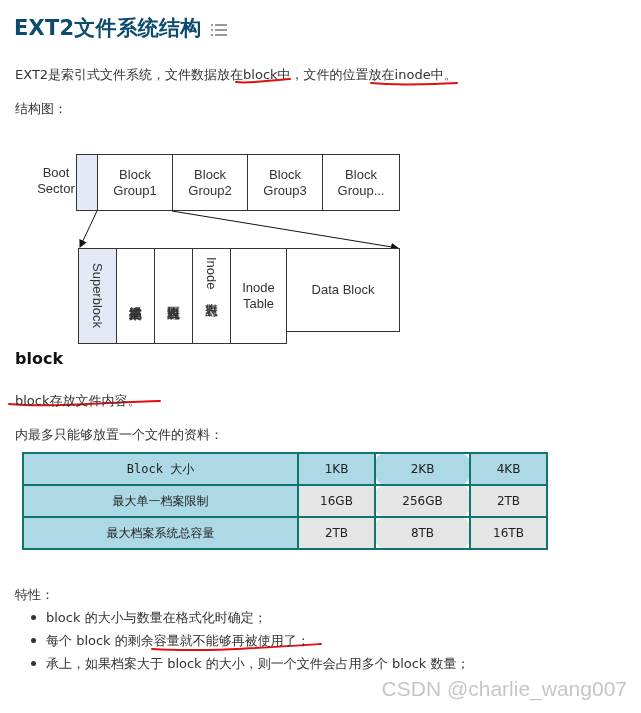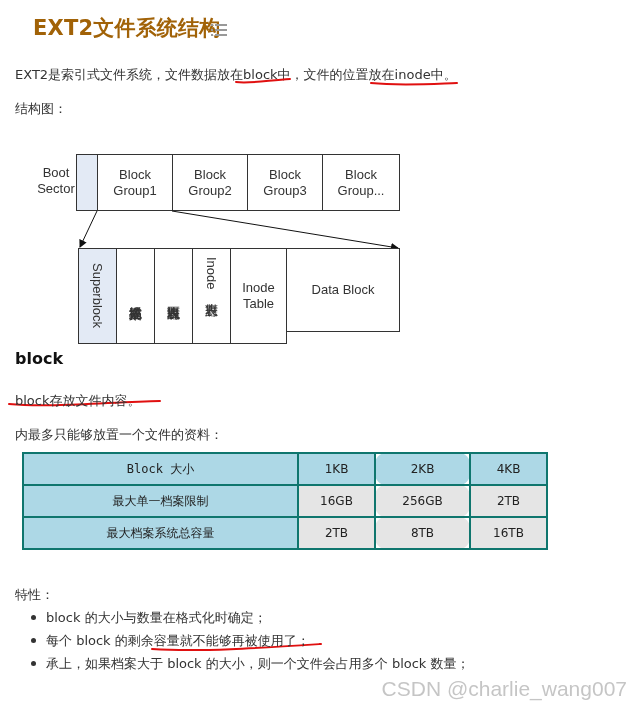--- a/index.html
+++ b/index.html
@@ -3,22 +3,22 @@
 <meta charset="utf-8">
 <style>
   html, body { margin: 0; padding: 0; background: #ffffff; }
   body {
     width: 641px; height: 713px; overflow: hidden; position: relative;
     font-family: "DejaVu Sans", "Liberation Sans", sans-serif;
     color: #222226;
   }
   .abs { position: absolute; }
   .h1 {
-    left: 14px; top: 14px; font-size: 21px; font-weight: bold; color: #a16207;
-    letter-spacing: 0.2px; white-space: nowrap; margin-left: 19px;
+    left: 14px; top: 14px; font-size: 21px; font-weight: bold; color: #0c4a6e;
+    letter-spacing: 0.2px; white-space: nowrap;
   }
   .toc-icon { left: 211px; top: 23px; width: 16px; height: 14px; }
   .toc-icon .dot { position: absolute; left: 0; width: 2px; height: 2px; background: #999; }
   .toc-icon .bar { position: absolute; left: 4px; width: 12px; height: 2px; background: #999; }
   .p { font-size: 13px; white-space: nowrap; color: #333; margin-top: 7px; }
   .h2 { font-size: 16px; font-weight: bold; color: #111; left: 15px; top: 349px; }
   .redline { stroke: #e01010; stroke-width: 2; fill: none; stroke-linecap: round; }
 
   
   .diag { left: 30px; top: 150px; width: 380px; height: 200px; font-family: Liberation Sans, sans-serif; color: #333; }

